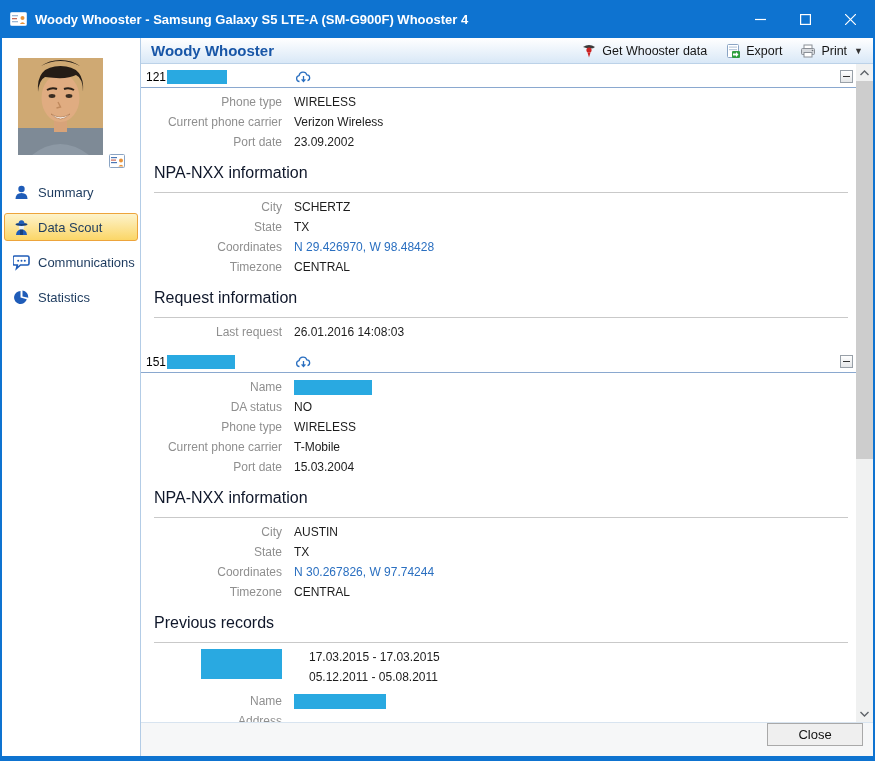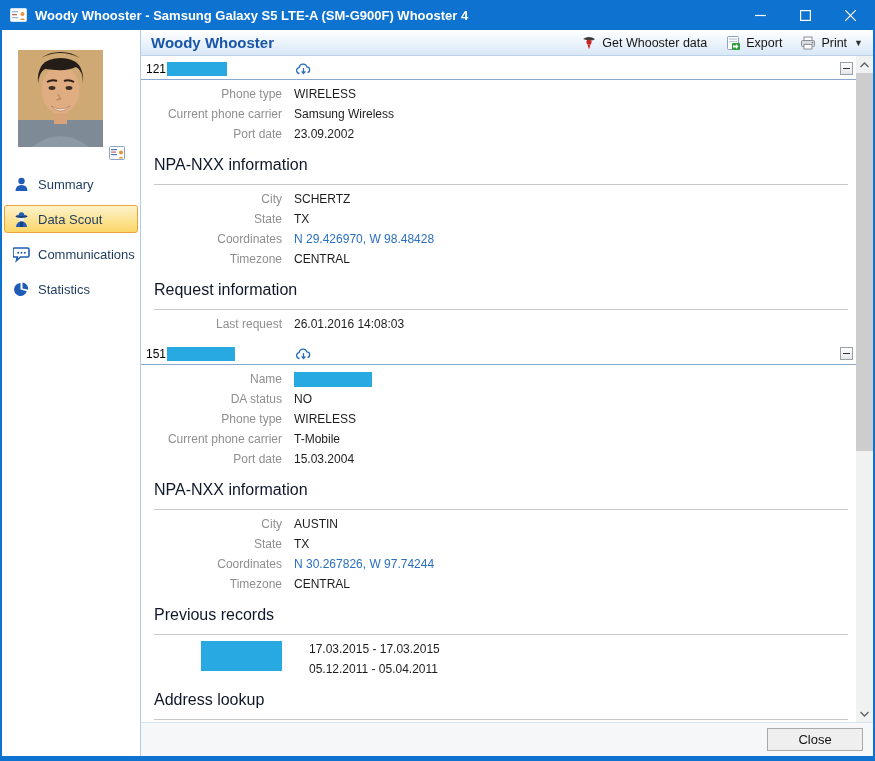--- a/index.html
+++ b/index.html
@@ -6,21 +6,21 @@
   html,body { background:#e8e8e8; }
   body { font-family:"Liberation Sans", sans-serif; }
 
   .window{
     position:relative; width:875px; height:761px; background:#fff;
     border-left:2px solid #0e73d0; border-right:2px solid #0e73d0; border-bottom:5px solid #0e73d0;
     display:flex; flex-direction:column; overflow:hidden;
   }
 
   
-  .titlebar{ height:30px; background:#0e73d0; display:flex; align-items:center; color:#fff; flex:0 0 auto; }
+  .titlebar{ height:38px; background:#0e73d0; display:flex; align-items:center; color:#fff; flex:0 0 auto; }
   .titlebar .app-icon{ margin:0 8px 0 8px; width:17px; height:14px; flex:0 0 auto; }
   .titlebar .title{ font-size:13px; font-weight:bold; white-space:nowrap; }
   .win-controls{ margin-left:auto; display:flex; height:30px; }
   .win-btn{ width:45px; height:30px; display:flex; align-items:center; justify-content:center; }
 
   
   .body{ flex:1; display:flex; min-height:0; }
 
   
   .sidebar{ width:139px; background:#fff; border-right:1px solid #b3cce6; position:relative; flex:0 0 auto; }
@@ -72,21 +72,21 @@
   .prev-values .frow{ padding:0; }
 
   
   .scrollbar{ width:17px; background:#f0f1f1; position:relative; flex:0 0 auto; }
   .sb-btn{ position:absolute; left:0; width:17px; height:17px; display:flex; align-items:center; justify-content:center; }
   .sb-up{ top:0; } .sb-down{ bottom:0; }
   .sb-thumb{ position:absolute; left:0; top:17px; width:17px; height:378px; background:#cdcdcd; }
 
   
   .footer{ height:34px; flex:0 0 auto; background:#f6f7f8; border-top:1px solid #d8e4f0;
-           display:flex; align-items:center; justify-content:flex-end; padding-right:10px; }
+           display:flex; align-items:flex-start; justify-content:flex-end; padding-right:10px; }
   .close-btn{ width:96px; height:23px; background:#efefef; border:1px solid #a9a9a9; font-size:13px; color:#111;
               font-family:"Liberation Sans", sans-serif; display:flex; align-items:center; justify-content:center; }
 </style>
 </head>
 <body>
 
 <div class="window">
 
   <div class="titlebar">
     <svg class="app-icon" viewBox="0 0 17 14">
@@ -232,21 +232,21 @@
               </div>
           </div>
 
           <div class="fields">
             <div class="frow">
               <div class="flabel">Phone type</div>
               <div class="fvalue">WIRELESS</div>
             </div>
             <div class="frow">
               <div class="flabel">Current phone carrier</div>
-              <div class="fvalue">Samsung Wireless</div>
+              <div class="fvalue">Verizon Wireless</div>
             </div>
             <div class="frow">
               <div class="flabel">Port date</div>
               <div class="fvalue">23.09.2002</div>
             </div>
           </div>
 
           <div class="section-title">NPA-NXX information</div>
           <div class="section-fields">
             <div class="frow">
@@ -333,26 +333,25 @@
           <div class="section-title">Previous records</div>
           <div class="prev-wrap">
             <div class="prev-label-col">
               <div class="prev-block"></div>
             </div>
             <div class="prev-values">
               <div class="frow">
                   <div class="fvalue">17.03.2015 - 17.03.2015</div>
                 </div>
               <div class="frow">
-                  <div class="fvalue">05.12.2011 - 05.04.2011</div>
+                  <div class="fvalue">05.12.2011 - 05.08.2011</div>
                 </div>
             </div>
           </div>
 
-          <div class="section-title">Address lookup</div>
           <div class="section-fields">
             <div class="frow">
               <div class="flabel">Name</div>
               <div class="fvalue"><span class="val-redact" style="width:92px;"></span></div>
             </div>
             <div class="frow">
               <div class="flabel">Address</div>
             </div>
             <div class="frow">
               <div class="flabel">Zip code</div>

